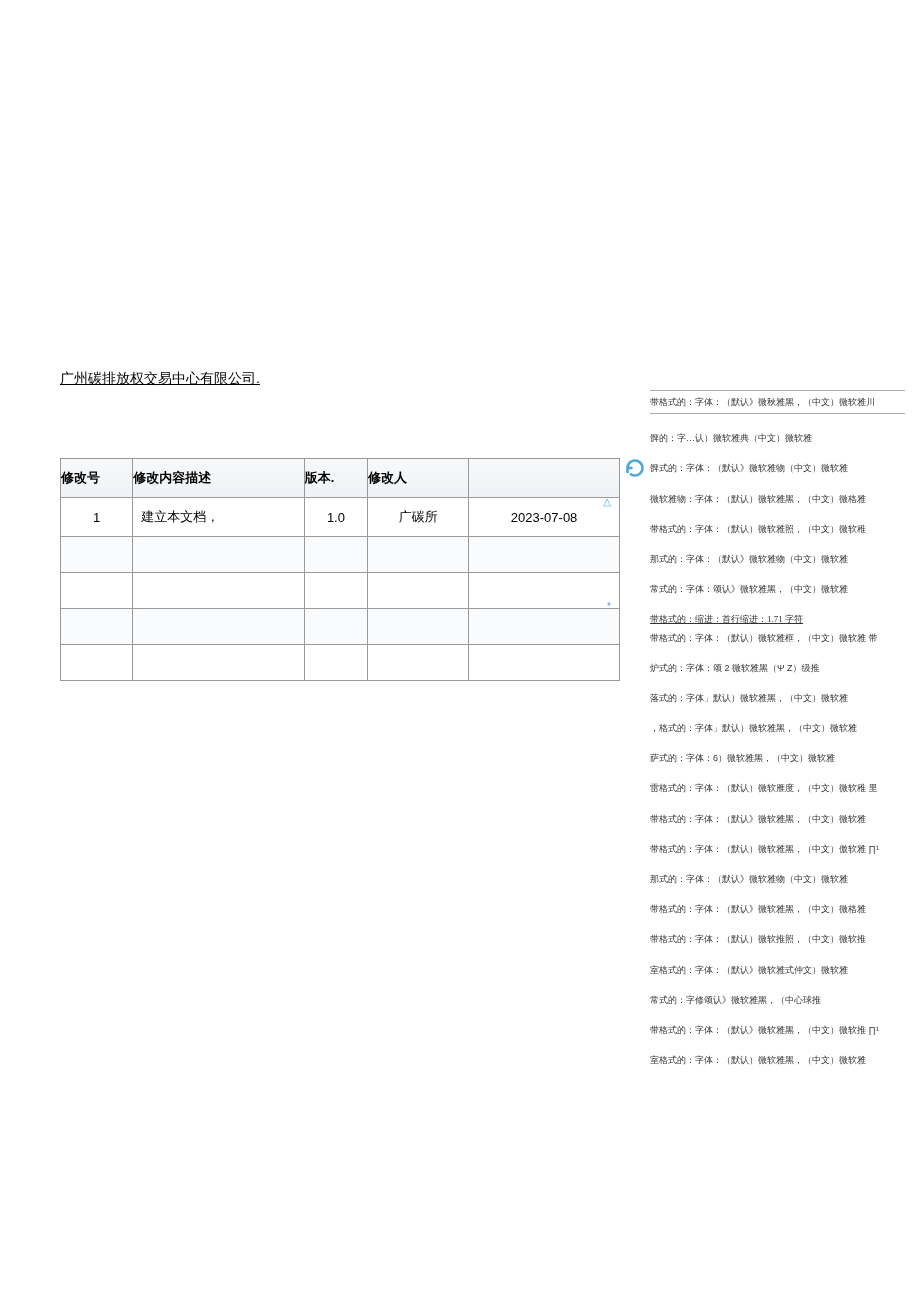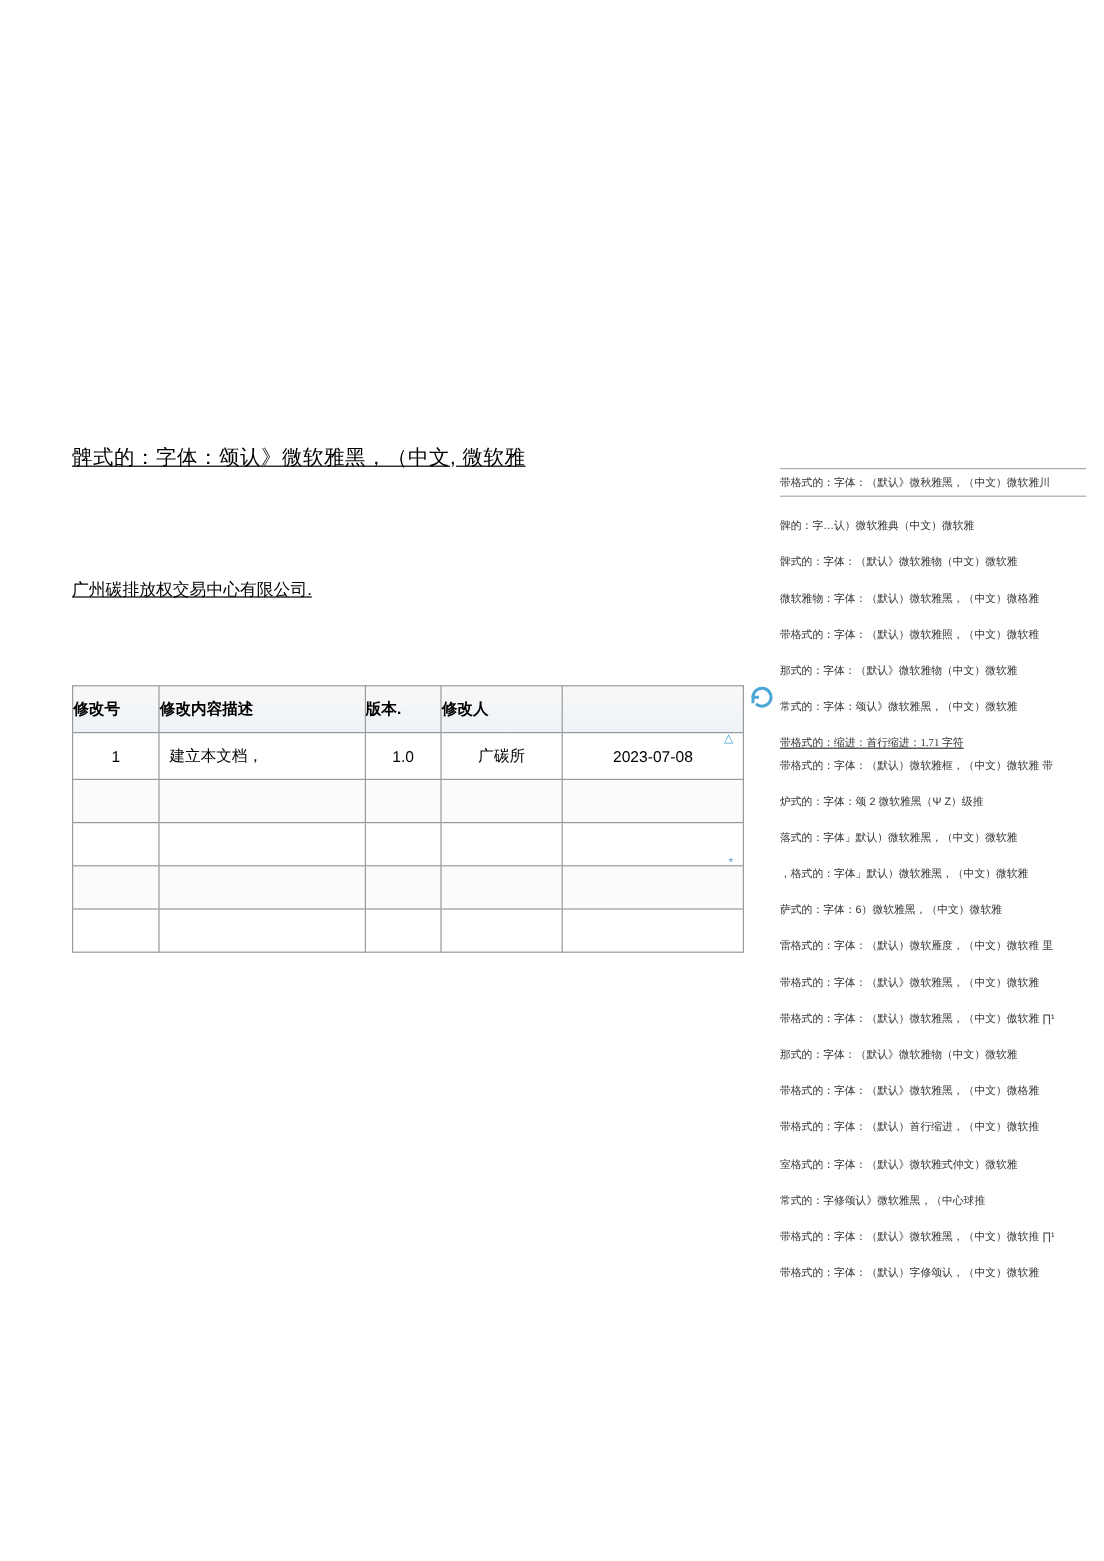--- a/index.html
+++ b/index.html
@@ -95,21 +95,20 @@
       padding: 3px 0;
       margin-bottom: 16px;
     }
     .sidebar .note.tight { margin-bottom: 2px; }
     .sidebar .ul { text-decoration: underline; font-family: Liberation Serif, serif; }
   </style>
 </head>
 <body>
 
 <div class="main-content">
-  <div class="title-line">髀式的：字体：颂认》微软雅黑，（中文, 微软雅</div>
   <div class="company">广州碳排放权交易中心有限公司.</div>
 
   <div class="table-wrap">
     <span class="refresh-icon">
       <svg width="20" height="20" viewBox="0 0 24 24" fill="none" stroke="#4aa7d6" stroke-width="3">
           <path d="M3 12a9 9 0 1 1 3 6.7"></path>
           <path d="M3 18v-6h6"></path>
         </svg>
     </span>
     <table class="revision-table">
@@ -177,18 +176,18 @@
   <div class="note">带格式的：字体：（默认）微软雅框，（中文）微软雅 带</div>
   <div class="note">炉式的：字体：颂 2 微软雅黑（Ψ Z）级推</div>
   <div class="note">落式的：字体」默认）微软雅黑，（中文）微软雅</div>
   <div class="note">，格式的：字体」默认）微软雅黑，（中文）微软雅</div>
   <div class="note">      萨式的：字体：6）微软雅黑，（中文）微软雅</div>
   <div class="note">雷格式的：字体：（默认）微软雁度，（中文）微软稚 里</div>
   <div class="note">带格式的：字体：（默认》微软雅黑，（中文）微软雅</div>
   <div class="note">带格式的：字体：（默认）微软雅黑，（中文）傲软雅 ∏¹</div>
   <div class="note">那式的：字体：（默认》微软雅物（中文）微软雅</div>
   <div class="note">带格式的：字体：（默认》微软雅黑，（中文）微格雅</div>
-  <div class="note">带格式的：字体：（默认）首行缩进，（中文）微软推</div>
+  <div class="note">带格式的：字体：（默认）微软推照，（中文）微软推</div>
   <div class="note">室格式的：字体：（默认》微软雅式仲文）微软雅</div>
   <div class="note">常式的：字修颂认》微软雅黑，（中心球推</div>
   <div class="note">带格式的：字体：（默认》微软雅黑，（中文）微软推 ∏¹</div>
-  <div class="note">带格式的：字体：（默认）字修颂认，（中文）微软雅</div>
+  <div class="note">室格式的：字体：（默认）微软雅黑，（中文）微软雅</div>
 </div>
 
 </body></html>

